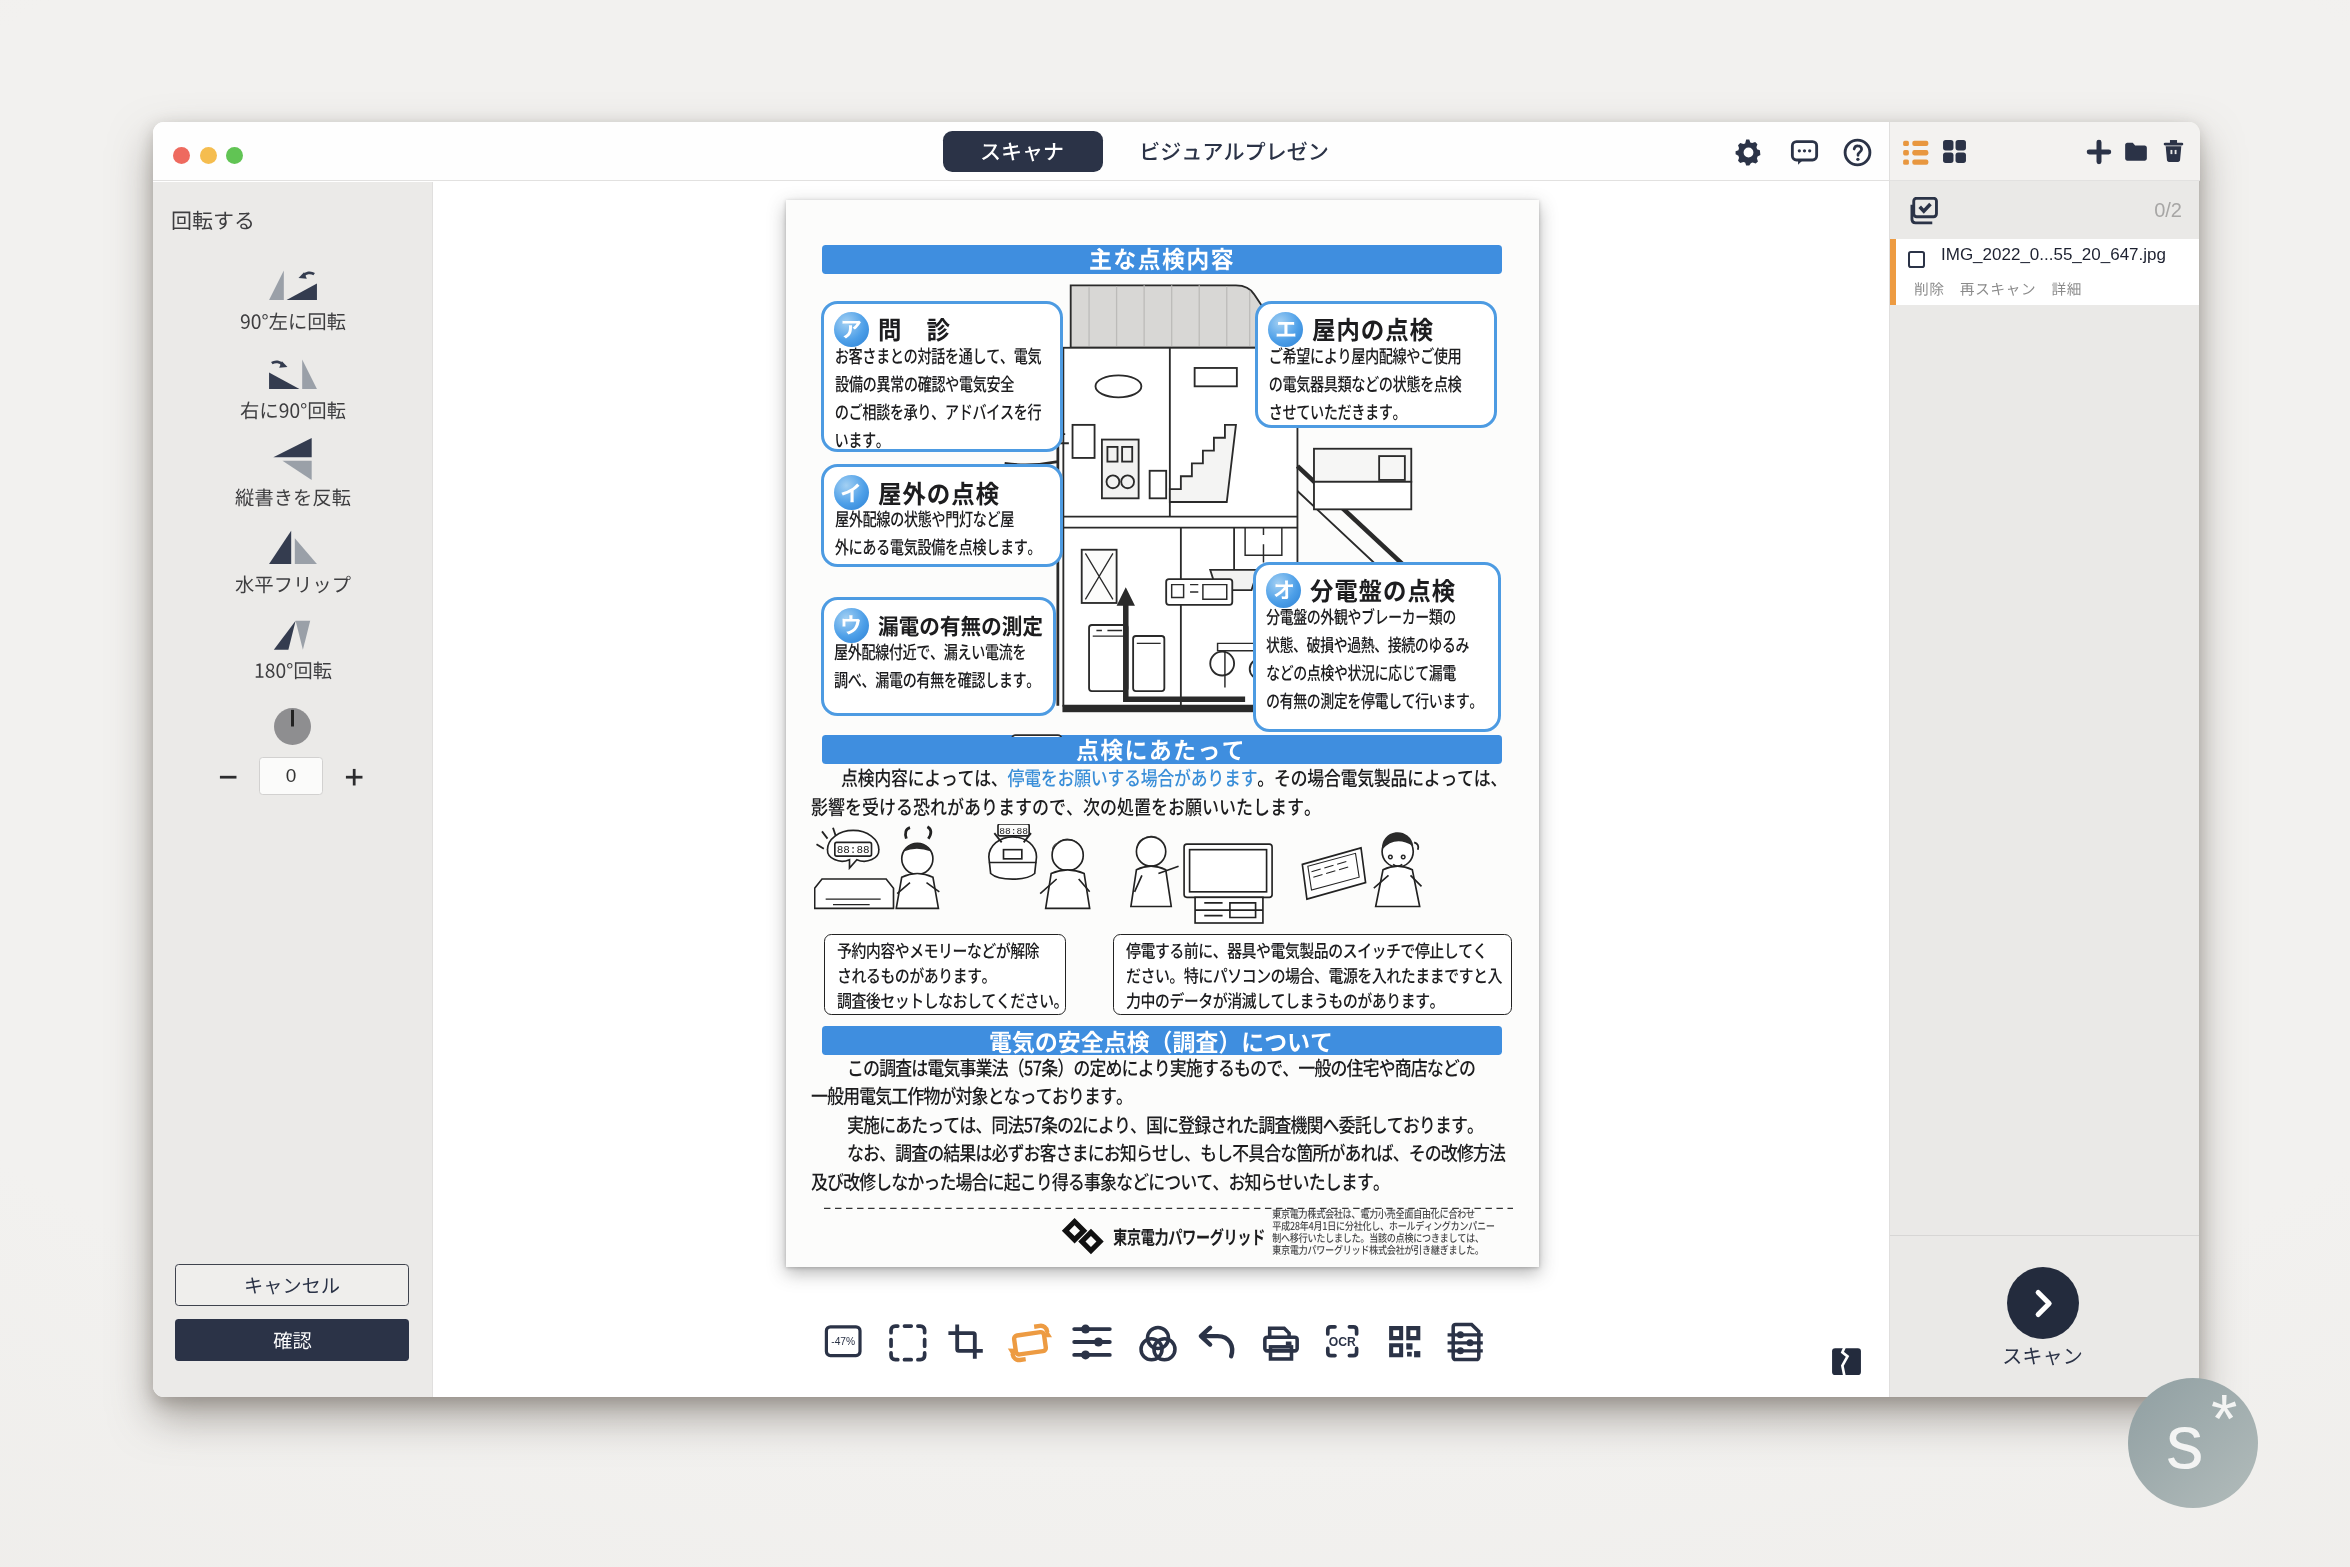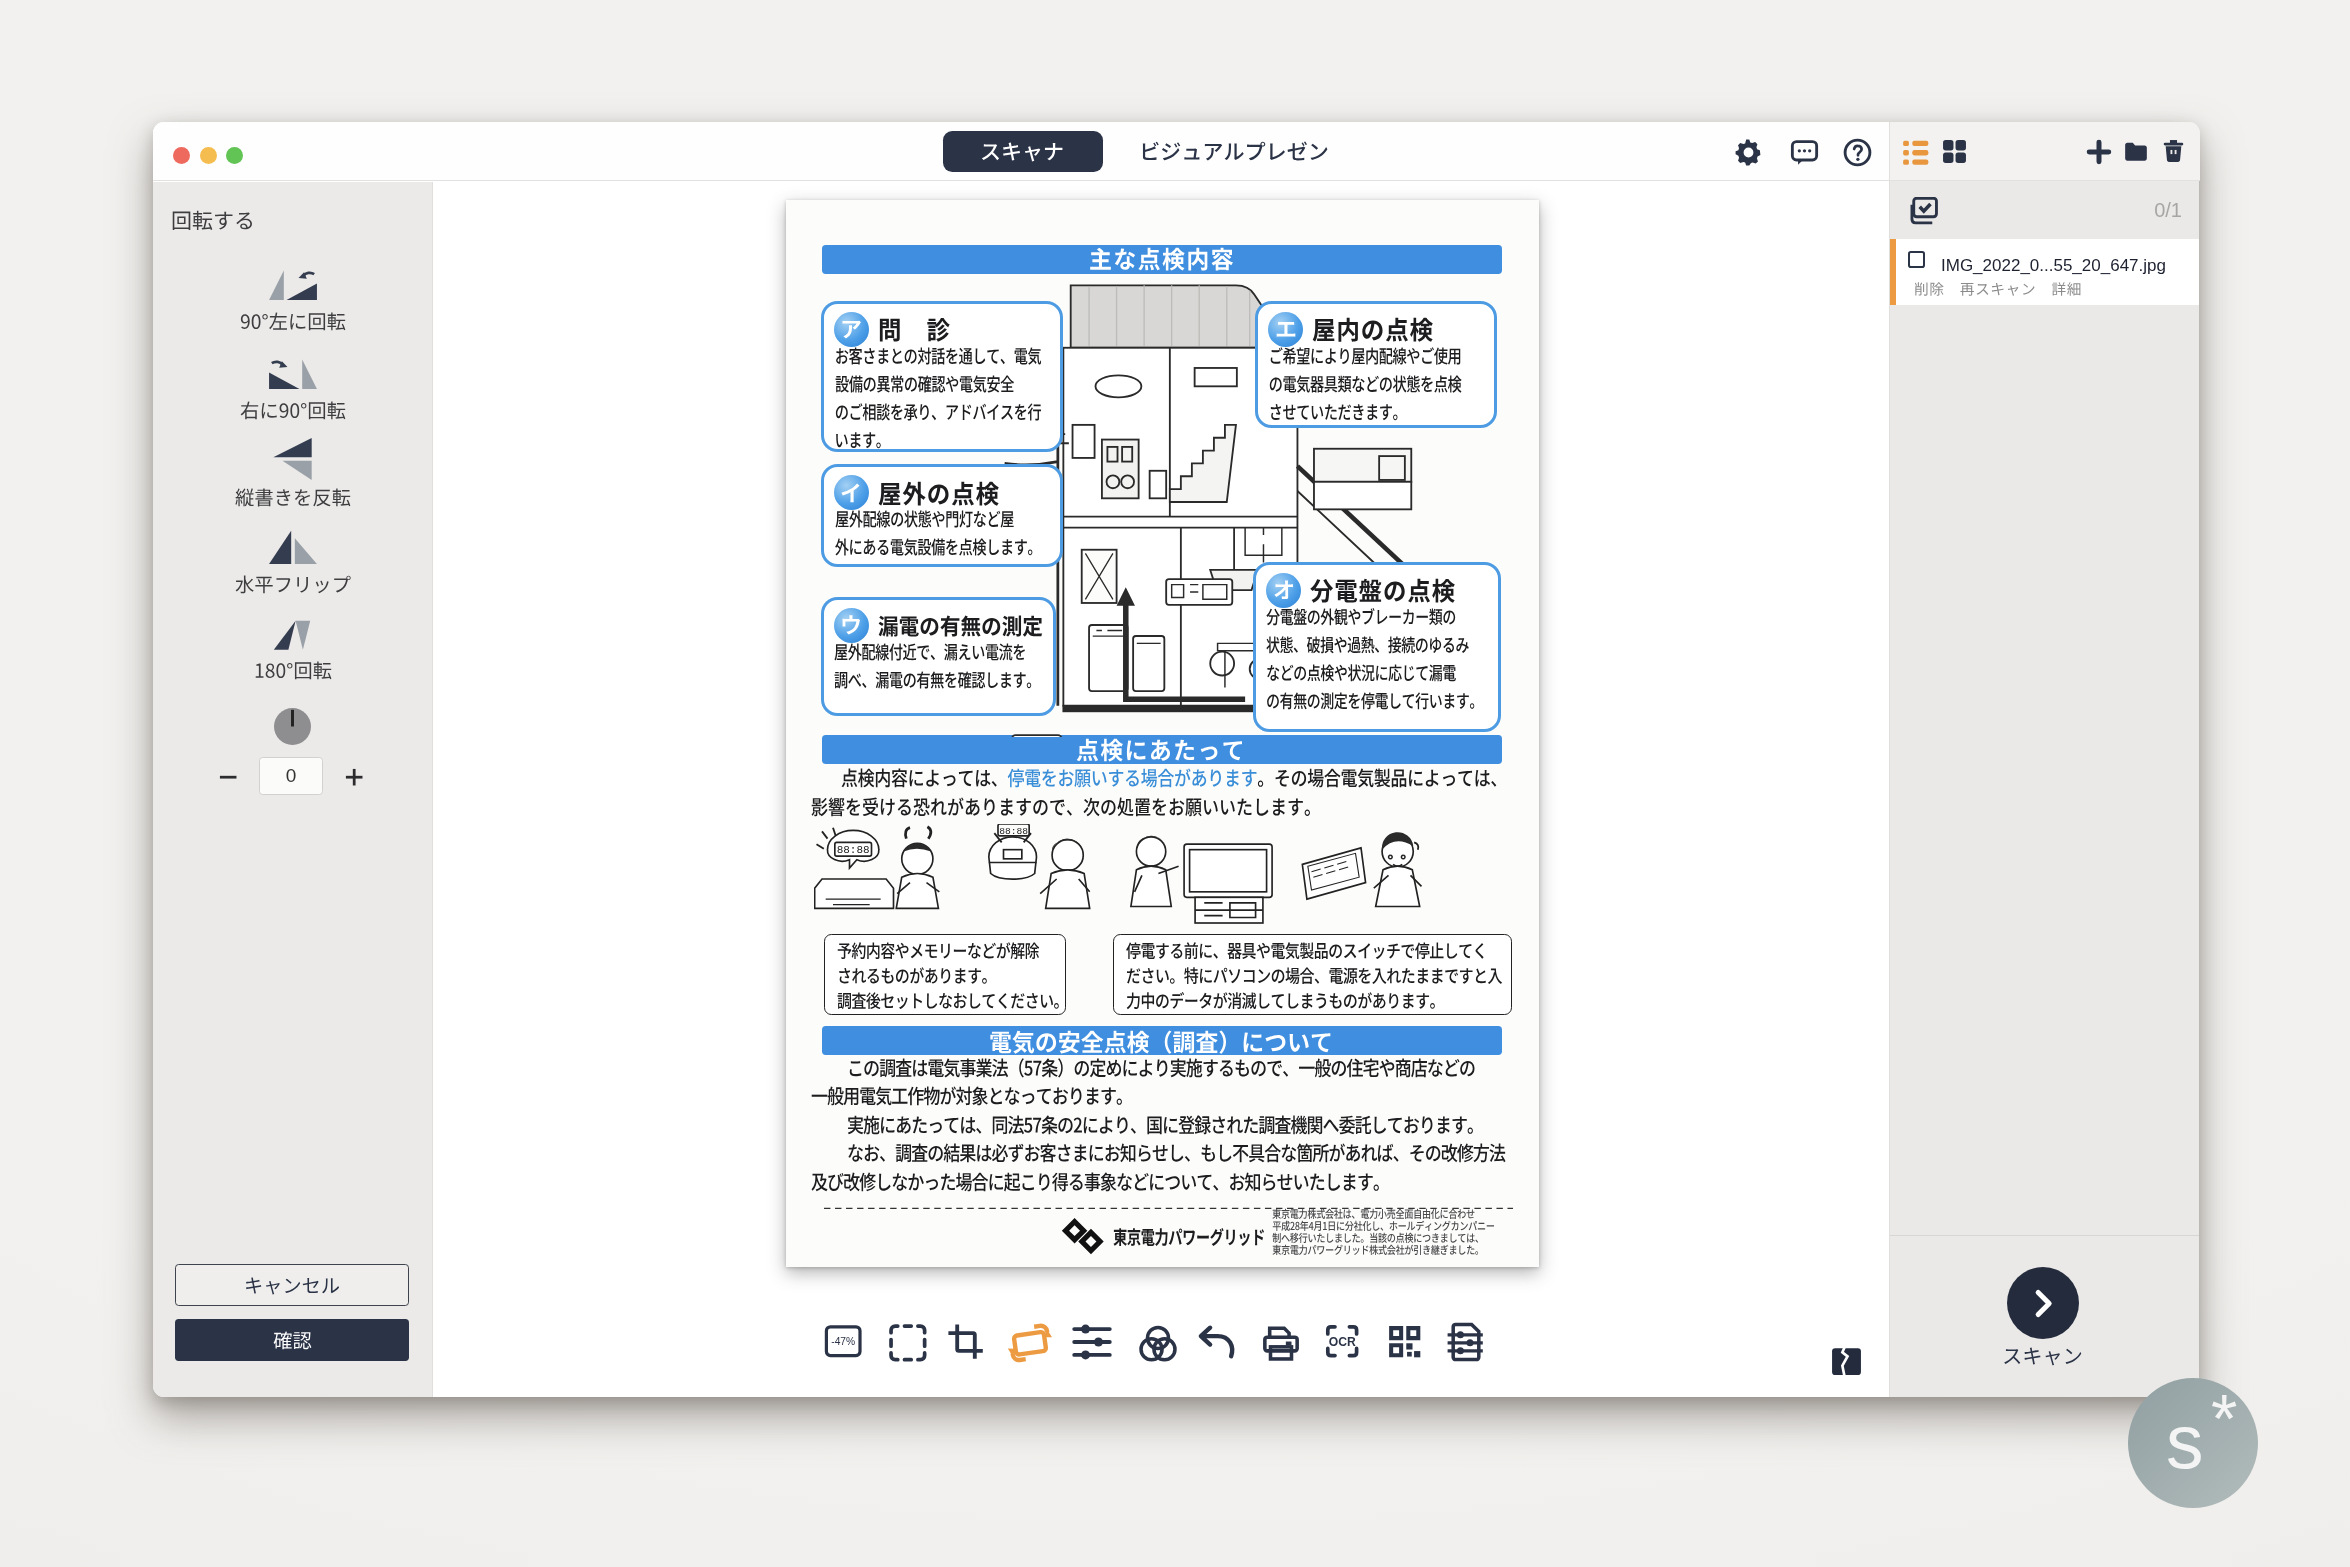--- a/index.html
+++ b/index.html
@@ -547,26 +547,26 @@
       <rect x="2.6" y="3.6" width="18.8" height="2.6" rx="1.3" fill="#2b3347"></rect>
       <rect x="8.6" y="1" width="6.8" height="3" fill="#2b3347"></rect>
       <line x1="10" y1="10.5" x2="10" y2="14.5" stroke="#eae9e7" stroke-width="1.8"></line>
       <line x1="14" y1="10.5" x2="14" y2="14.5" stroke="#eae9e7" stroke-width="1.8"></line>
     </svg>
     <svg class="abs" style="left:1757px;top:75px" width="29" height="27.5" viewBox="0 0 24 23" fill="none">
       <rect x="3" y="1" width="19" height="15.5" rx="2.4" stroke="#2b3347" stroke-width="2.4"></rect>
       <path d="M1.5 6.5v12.1c0 1.8 1.2 3 3 3h14" stroke="#2b3347" stroke-width="2.4" fill="none"></path>
       <path d="M8 8.2l3.4 3.6 5.6-6" stroke="#2b3347" stroke-width="3" fill="none"></path>
     </svg>
-    <div class="abs" style="left:1965px;top:77px;width:64px;text-align:right;font-size:20px;color:#a7a6a5">0/1</div>
+    <div class="abs" style="left:1965px;top:77px;width:64px;text-align:right;font-size:20px;color:#a7a6a5">0/2</div>
     <div class="filerow">
       <div class="fstripe"></div>
     </div>
     <div class="abs" style="left:1755px;top:129px;width:17.4px;height:17.4px;border:2.2px solid #2b3347;border-radius:2.8px;background:#fff"></div>
-    <div class="abs" style="left:1788px;top:134px;font-size:17px;color:#1d2130;letter-spacing:0px">IMG_2022_0...55_20_647.jpg</div>
+    <div class="abs" style="left:1788px;top:123px;font-size:17px;color:#1d2130;letter-spacing:0px">IMG_2022_0...55_20_647.jpg</div>
     <svg class="jt " style="left:1761px;top:159px;" width="168" height="16.7" viewBox="0 0 183 18.1875">
       <g transform="translate(0,14.7) scale(0.016000,-0.016000)">
         <use href="#g43" x="0" fill="#8a8a8a"></use>
         <use href="#g44" x="1040" fill="#8a8a8a"></use>
         <use href="#g45" x="3120" fill="#8a8a8a"></use>
         <use href="#g46" x="4160" fill="#8a8a8a"></use>
         <use href="#g36" x="5200" fill="#8a8a8a"></use>
         <use href="#g37" x="6240" fill="#8a8a8a"></use>
         <use href="#g38" x="7280" fill="#8a8a8a"></use>
         <use href="#g47" x="9360" fill="#8a8a8a"></use>

